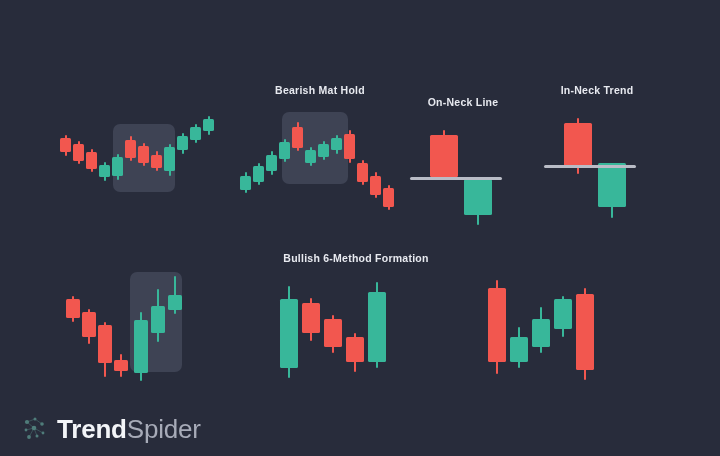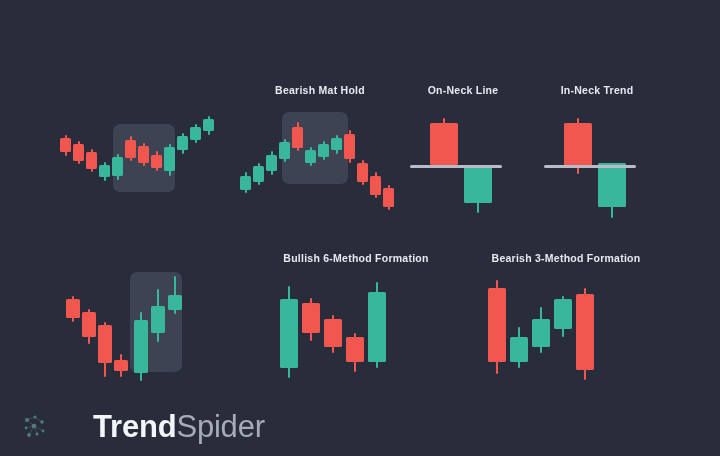--- a/index.html
+++ b/index.html
@@ -80,24 +80,23 @@
   }
   .logo-wrap {
     position:absolute;
     left:22px; bottom:14px;
     display:flex;
     align-items:center;
     gap:9px;
   }
   .logo-mark { width:26px; height:26px; opacity:.55; }
   .logo-text {
-    font-size:31px;
+    font-size:26px;
     letter-spacing:-0.2px;
     line-height:1;
-    margin-left:36px;
   }
   .logo-text .b { font-weight:700; color:#f3f5f8; }
   .logo-text .s { font-weight:400; color:#a7abb8; }
 </style>
 </head>
 <body>
 
 <div id="page">
 
 
@@ -202,21 +201,21 @@
           <div class="candle down" style="left: 130px; width: 11px; top: 0px; height: 122px;">
             <div class="wick" style="top: 70.4655px; height: 25.2414px;"></div>
             <div class="body" style="top: 73.6207px; height: 18.931px;"></div>
           </div>
           <div class="candle down" style="left: 143px; width: 11px; top: 0px; height: 122px;">
             <div class="wick" style="top: 83.0862px; height: 25.2414px;"></div>
             <div class="body" style="top: 86.2414px; height: 18.931px;"></div>
           </div>
         </div>
       </div>
-      <div class="panel" style="left: 408px; top: 84px; width: 110px; height: 140px; text-decoration: underline;">
+      <div class="panel" style="left: 408px; top: 96px; width: 110px; height: 140px; text-decoration: underline;">
         <div class="panel-label">On-Neck Line</div>
         <div class="chart">
           <div class="candle down" style="left: 22px; width: 28px; top: 0px; height: 122px;">
             <div class="wick" style="top: 15.7759px; height: 50.4828px;"></div>
             <div class="body" style="top: 21.0345px; height: 42.069px;"></div>
           </div>
           <div class="candle up" style="left: 56px; width: 28px; top: 0px; height: 122px;">
             <div class="wick" style="top: 65.2069px; height: 46.2759px;"></div>
             <div class="body" style="top: 65.2069px; height: 35.7586px;"></div>
           </div>
@@ -289,21 +288,20 @@
             <div class="wick" style="top: 62.8966px; height: 39.3103px;"></div>
             <div class="body" style="top: 66.8276px; height: 25.5517px;"></div>
           </div>
           <div class="candle up" style="left: 92px; width: 18px; top: 0px; height: 114px;">
             <div class="wick" style="top: 11.7931px; height: 86.4828px;"></div>
             <div class="body" style="top: 21.6207px; height: 70.7586px;"></div>
           </div>
         </div>
       </div>
       <div class="panel" style="left: 484px; top: 252px; width: 164px; height: 132px;">
-        <div class="panel-label">Bearish 3-Method Formation</div>
         <div class="chart">
           <div class="candle down" style="left: 4px; width: 18px; top: 0px; height: 114px;">
             <div class="wick" style="top: 9.82759px; height: 94.3448px;"></div>
             <div class="body" style="top: 17.6897px; height: 74.6897px;"></div>
           </div>
           <div class="candle up" style="left: 26px; width: 18px; top: 0px; height: 114px;">
             <div class="wick" style="top: 57px; height: 41.2759px;"></div>
             <div class="body" style="top: 66.8276px; height: 25.5517px;"></div>
           </div>
           <div class="candle up" style="left: 48px; width: 18px; top: 0px; height: 114px;">

